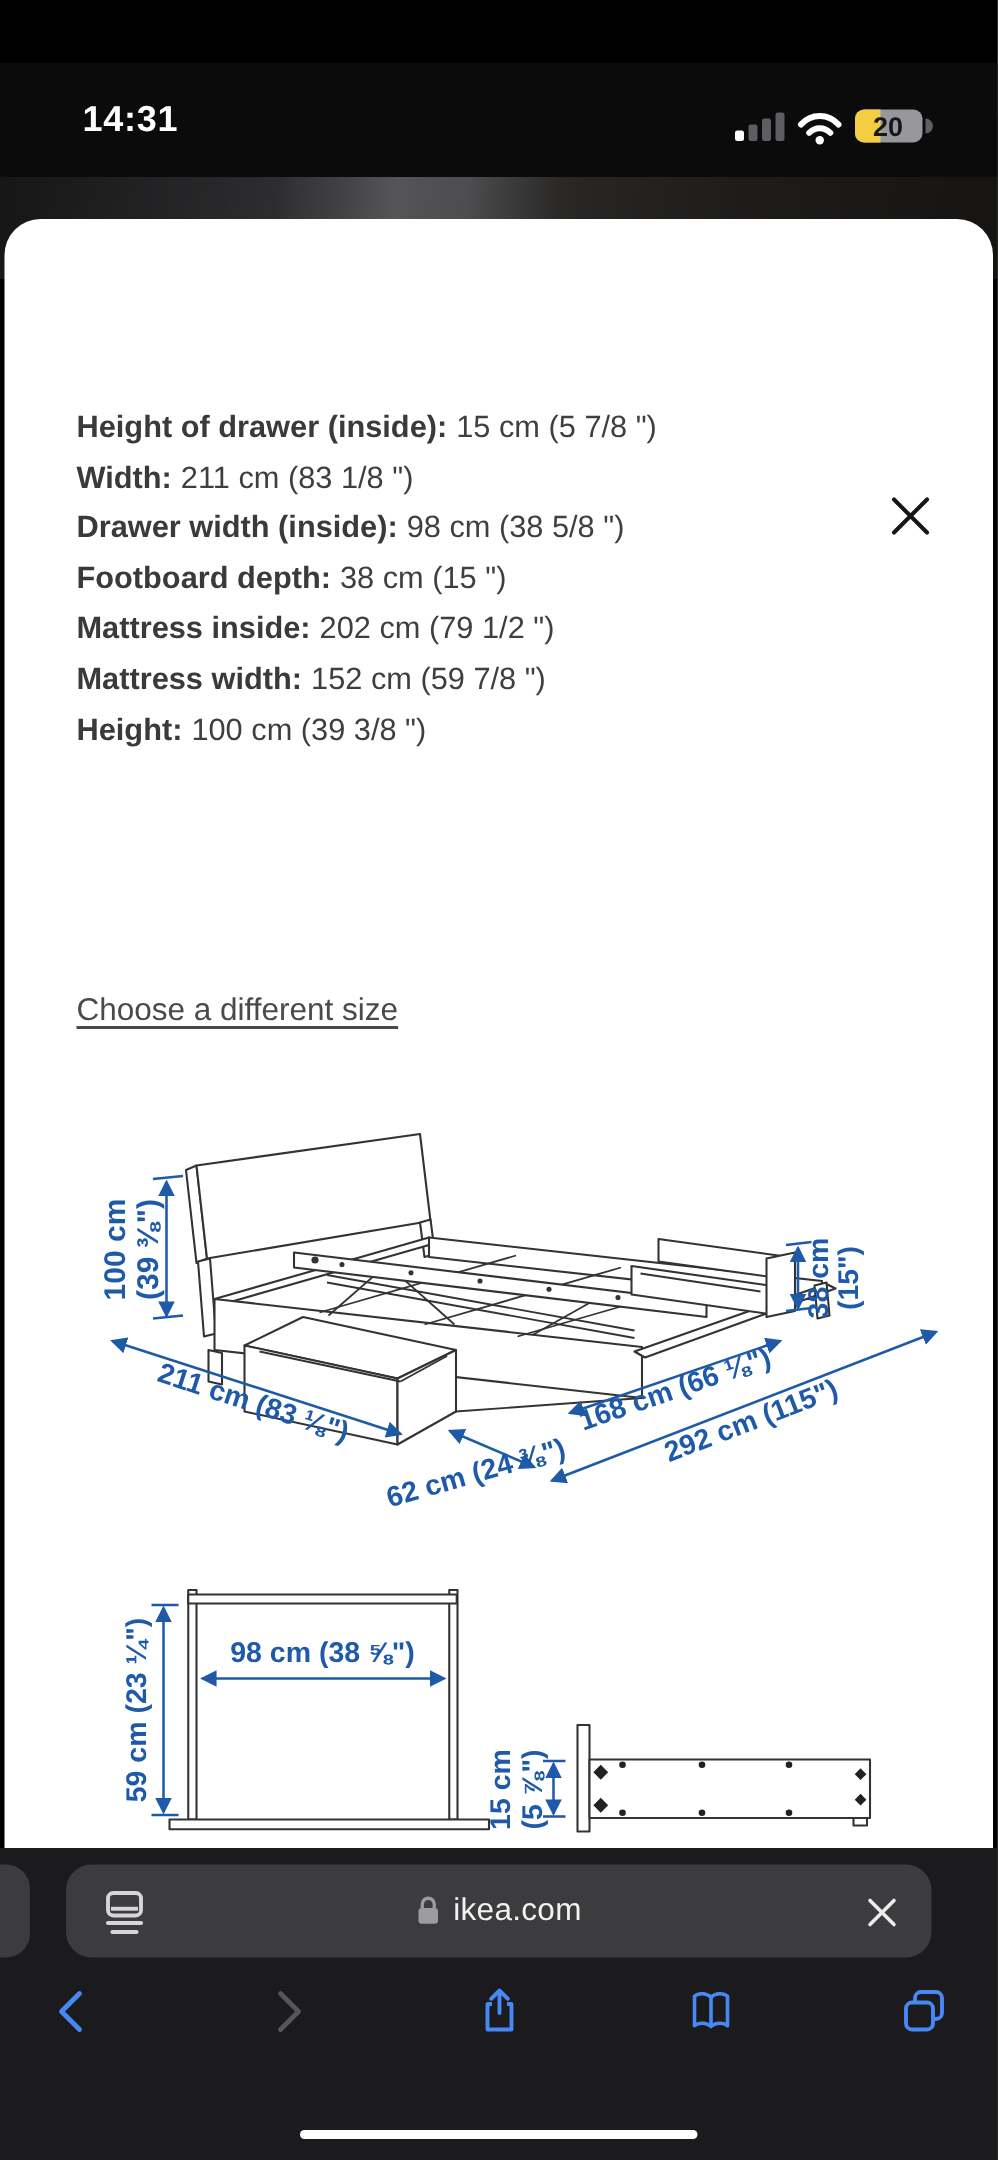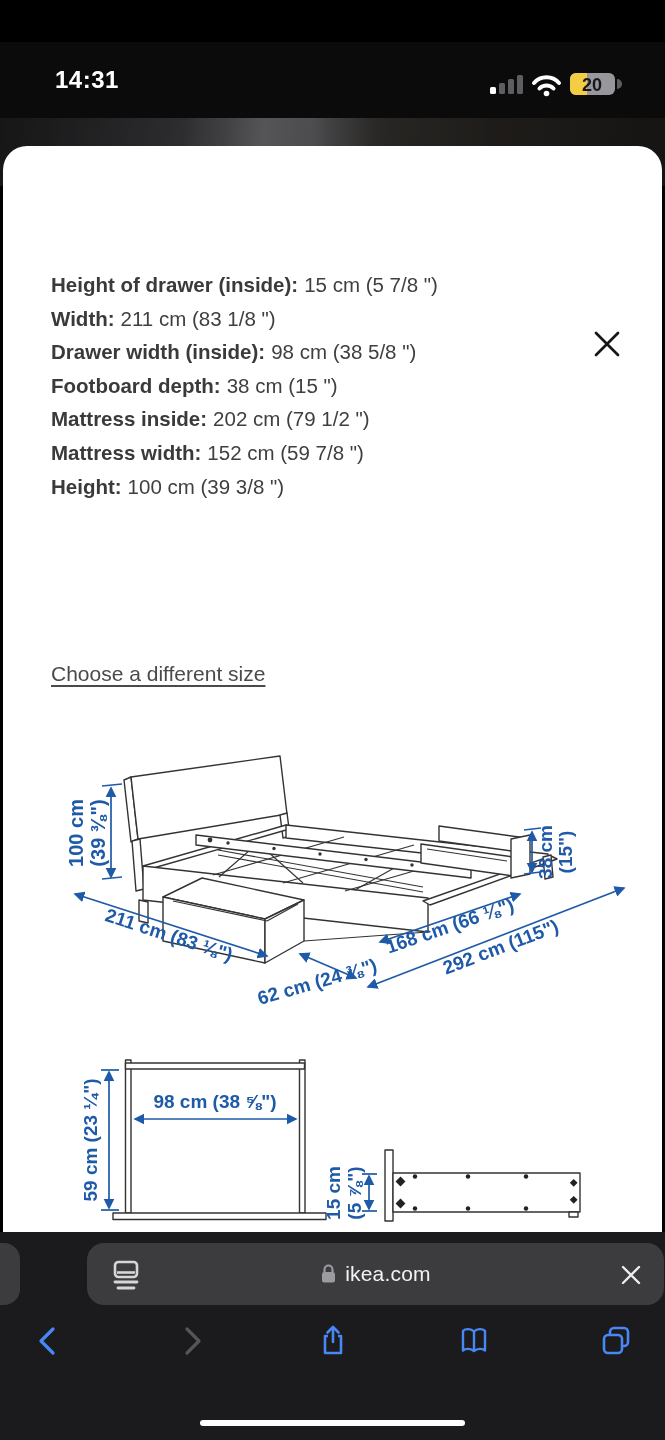--- a/index.html
+++ b/index.html
@@ -39,21 +39,21 @@
   .ln{fill:#ffffff;stroke:#333;stroke-width:1.4;stroke-linejoin:round;}
   .lnf{fill:none;stroke:#333;stroke-width:1.2;stroke-linejoin:round;}
   .dim{stroke:#1e5aa8;stroke-width:1.7;fill:none;}
   .dimtxt{fill:#1e5aa8;font-weight:700;font-size:19px;font-family:"Liberation Sans",sans-serif;}
   .dimtxt2{fill:#1e5aa8;font-weight:700;font-size:20px;font-family:"Liberation Sans",sans-serif;}
 
   
   .chrome{position:absolute;left:0;bottom:0;width:100%;height:208px;background:#1b1b1d;z-index:20;}
   .tab-sliver{position:absolute;left:-16px;top:11px;width:36px;height:62px;border-radius:16px;background:#3c3c3e;}
   .url-capsule{position:absolute;left:44px;top:11px;width:577px;height:62px;border-radius:17px;background:#3c3c3e;
-               display:flex;align-items:center;cursor:pointer;margin-left:43px;}
+               display:flex;align-items:center;cursor:pointer;}
   .reader-btn{position:absolute;left:22px;top:15px;width:34px;height:34px;background:none;border:none;padding:0;cursor:pointer;}
   .url-center{position:absolute;left:0;right:0;top:0;bottom:0;display:flex;align-items:center;justify-content:center;gap:8px;}
   .url-text{color:#f2f2f3;font-size:21px;letter-spacing:.2px;}
   .stop-btn{position:absolute;right:18px;top:17px;width:30px;height:30px;background:none;border:none;padding:0;cursor:pointer;}
   .toolbar{position:absolute;left:0;top:86px;width:100%;display:flex;justify-content:space-between;
            padding:0 26px;box-sizing:border-box;}
   .tb-btn{width:46px;height:44px;background:none;border:none;padding:6px;cursor:pointer;}
   .home-indicator{position:absolute;left:200px;bottom:14px;width:265px;height:6px;border-radius:3px;background:#ffffff;}
 </style>
 </head>

